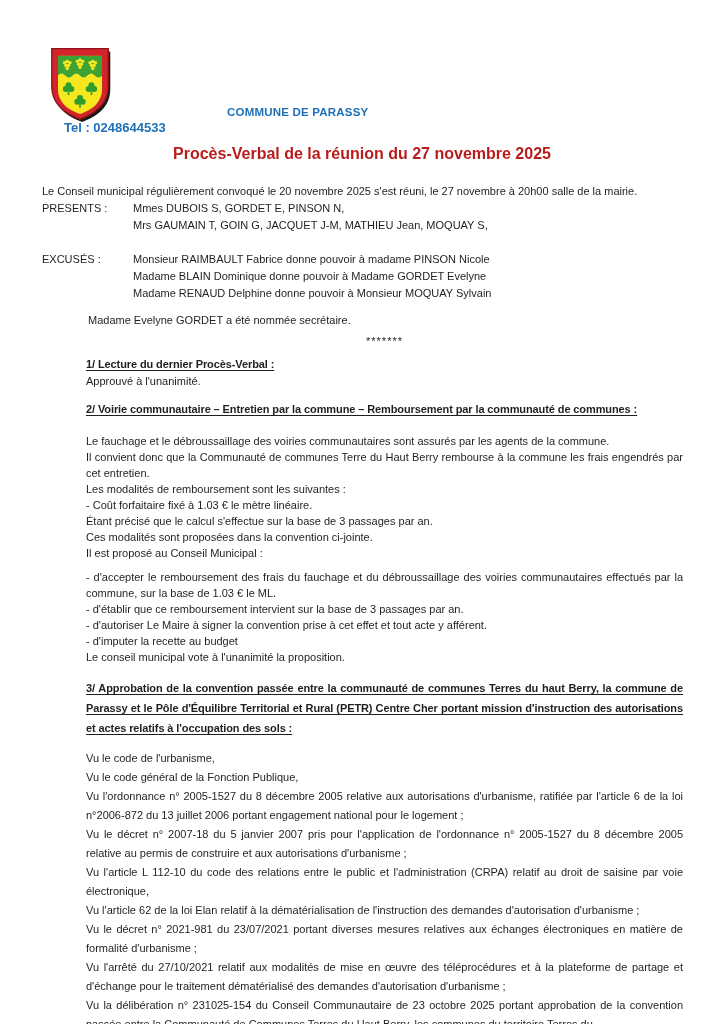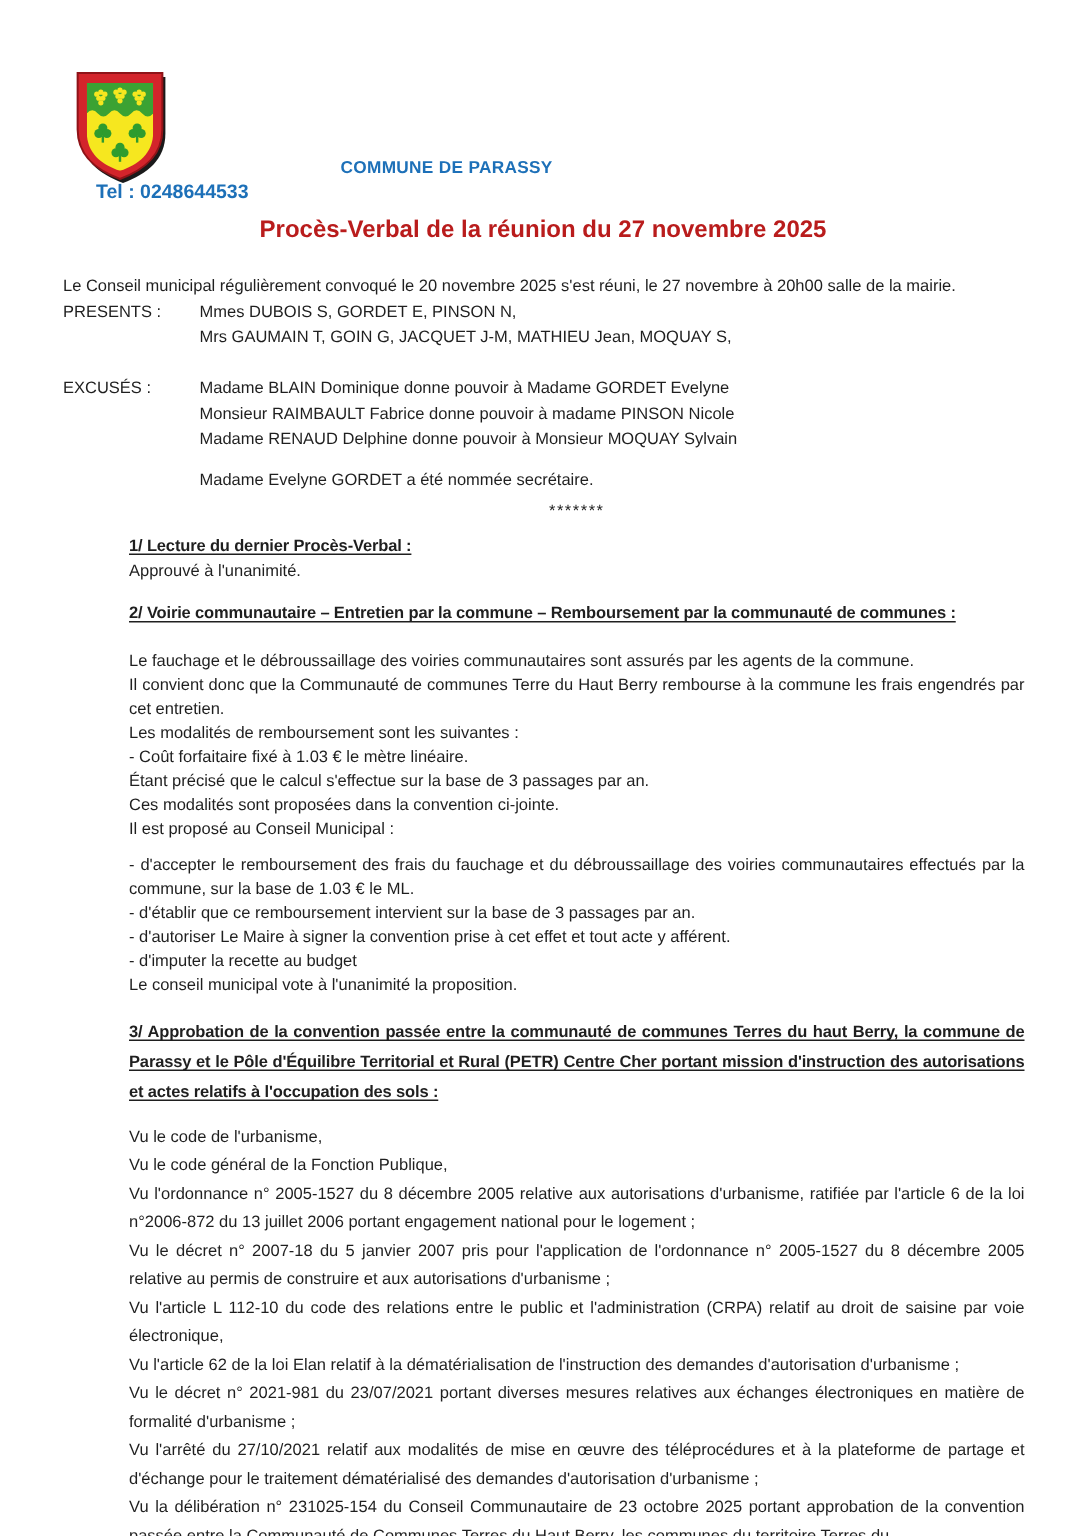--- a/index.html
+++ b/index.html
@@ -9,21 +9,21 @@
   .crest svg{width:100%;height:100%;display:block;}
   .tel{position:absolute;left:24px;top:120px;color:#1d70b8;font-weight:bold;font-size:13px;margin-left:40px;}
   .commune{position:absolute;left:227px;top:106px;color:#1d70b8;font-weight:bold;font-size:11.5px;letter-spacing:.2px;}
   .title{position:absolute;left:0;right:0;top:145px;text-align:center;color:#b91c1c;font-weight:bold;font-size:16px;}
   .doc{position:absolute;left:42px;right:41px;top:183px;font-size:11px;line-height:17px;}
   .row{display:flex;}
   .label{width:91px;flex:none;}
   .cell{display:block;flex:1;}
   .cell .line{display:block;}
   .blank{height:17px;}
-  .secretary{margin-left:91px;margin-top:10px;}
+  .secretary{margin-left:46px;margin-top:10px;}
   .sections{margin-left:44px;margin-top:2px;}
   .sections p{margin:0;line-height:16px;text-align:justify;}
   .sep{text-align:center;letter-spacing:1px;margin:4px 0 6px;}
   .h{font-weight:bold;text-decoration:underline;text-underline-offset:2px;font-size:11px;margin:0;letter-spacing:-0.1px;}
   .s2h{margin-top:12px;margin-bottom:16px;line-height:16px;}
   .res{margin-top:8px;}
   .vote{margin-top:16px;}
   .s3h{margin-top:13px;margin-bottom:11px;line-height:20px;text-align:justify;}
   .vu p{line-height:19px;}
 </style>
@@ -106,22 +106,22 @@
         <span class="line">Mmes DUBOIS S, GORDET E, PINSON N,</span>
         <span class="line">Mrs GAUMAIN T, GOIN G, JACQUET J-M, MATHIEU Jean, MOQUAY S,</span>
       </span>
     </div>
 
     <div class="blank"></div>
 
     <div class="row">
       <span class="label">EXCUSÉS :</span>
       <span class="cell">
+        <span class="line">Monsieur RAIMBAULT Fabrice donne pouvoir à madame PINSON Nicole</span>
         <span class="line">Madame BLAIN Dominique donne pouvoir à Madame GORDET Evelyne</span>
-        <span class="line">Monsieur RAIMBAULT Fabrice donne pouvoir à madame PINSON Nicole</span>
         <span class="line">Madame RENAUD Delphine donne pouvoir à Monsieur MOQUAY Sylvain</span>
       </span>
     </div>
 
     <div class="secretary">Madame Evelyne GORDET a été nommée secrétaire.</div>
 
     <div class="sections">
       <div class="sep">*******</div>
 
       <div class="h">1/ Lecture du dernier Procès-Verbal :</div>

